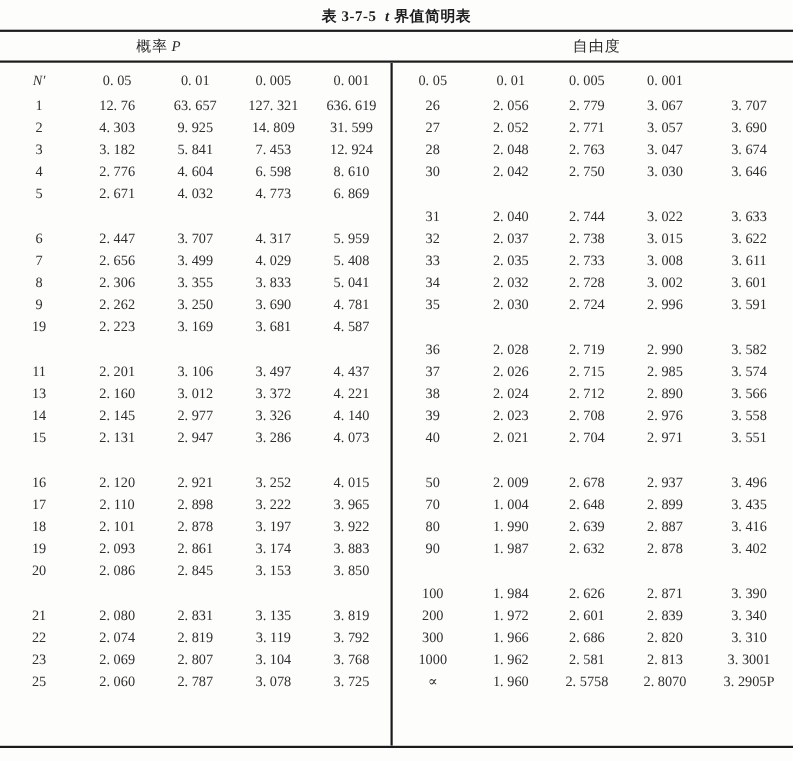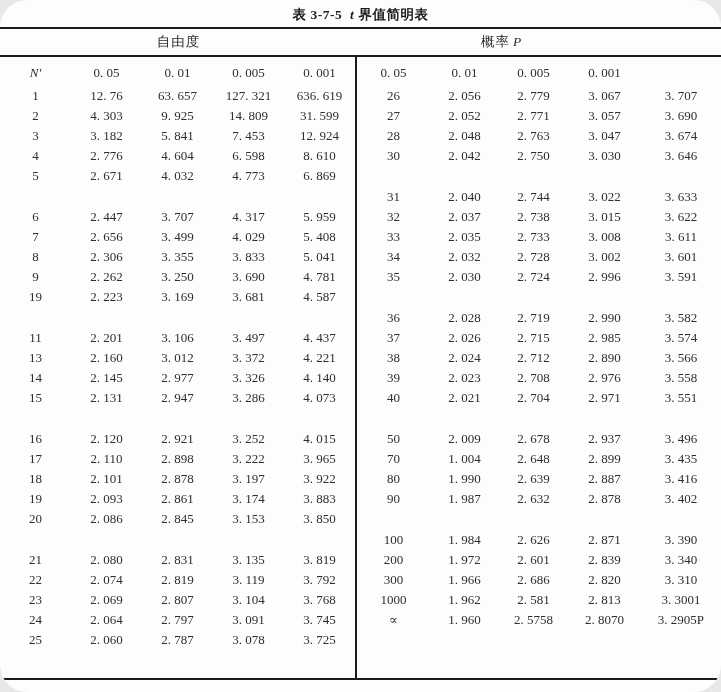--- a/index.html
+++ b/index.html
@@ -1,19 +1,19 @@
 <!DOCTYPE html>
 <html><head>
 <meta charset="utf-8">
 <style>
   html,body{margin:0;padding:0;background:#e8e8e8;}
   .page{
     width:721px;height:692px;margin:0 auto;background:#fdfdfc;
     font-family:"Liberation Serif","DejaVu Serif",serif;color:#2a2a2a;
-    box-sizing:border-box;display:flex;flex-direction:column;overflow:hidden;border-radius:27px;
+    box-sizing:border-box;display:flex;flex-direction:column;overflow:hidden;
   }
   .title{
     text-align:center;height:27px;line-height:30px;
     font-size:13.5px;font-weight:bold;letter-spacing:0.5px;color:#1d1d1d;
   }
   .title .t-ital{font-style:italic;padding:0 4px;}
   .rule{border:none;border-top:2px solid #1b1b1b;margin:0;width:100%;}
   .band{display:flex;height:26px;align-items:center;}
   .band-cell{font-size:13.5px;color:#2b2b2b;letter-spacing:1px;}
   .band-left{width:357px;text-align:center;}
@@ -37,26 +37,26 @@
 <div class="page">
 
   <div class="title">
     <span>表 3-7-5</span>
     <span class="t-ital">t</span><span>界值简明表</span>
   </div>
 
   <hr class="rule">
 
   <div class="band">
-    <div class="band-cell band-left">自由度</div>
     <div class="band-cell band-right">
       <span class="inner">
         <span>概率</span><span class="p-ital">P</span>
       </span>
     </div>
+    <div class="band-cell band-left">自由度</div>
   </div>
 
   <hr class="rule">
 
   <div class="tbody-area">
     <div class="half half-left">
       <table>
         <colgroup>
             <col style="width:20%">
             <col style="width:20%">
@@ -230,27 +230,20 @@
               <td>2. 819</td>
               <td>3. 119</td>
               <td>3. 792</td>
             </tr>
             <tr class="datarow">
               <td>23</td>
               <td>2. 069</td>
               <td>2. 807</td>
               <td>3. 104</td>
               <td>3. 768</td>
-            </tr>
-            <tr class="datarow">
-              <td>24</td>
-              <td>2. 064</td>
-              <td>2. 797</td>
-              <td>3. 091</td>
-              <td>3. 745</td>
             </tr>
             <tr class="datarow">
               <td>25</td>
               <td>2. 060</td>
               <td>2. 787</td>
               <td>3. 078</td>
               <td>3. 725</td>
             </tr>
           </tbody>
       </table>

